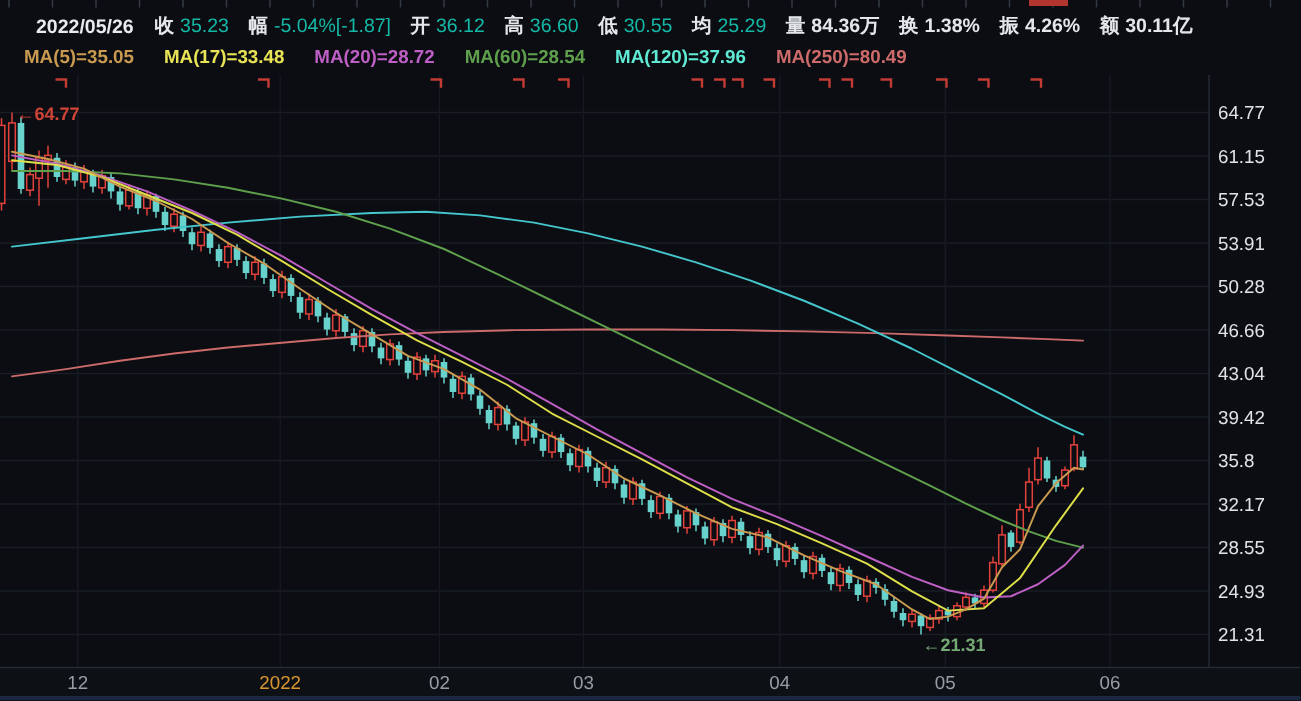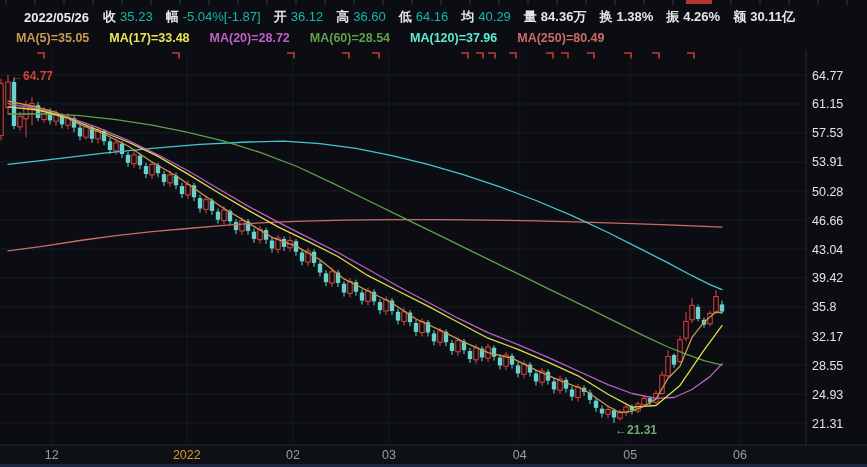--- a/index.html
+++ b/index.html
@@ -393,24 +393,24 @@
           <span class="lbl">幅</span>
           <span class="val down">-5.04%[-1.87]</span>
         </span><span class="field">
           <span class="lbl">开</span>
           <span class="val down">36.12</span>
         </span><span class="field">
           <span class="lbl">高</span>
           <span class="val down">36.60</span>
         </span><span class="field">
           <span class="lbl">低</span>
-          <span class="val down">64.16</span>
+          <span class="val down">30.55</span>
         </span><span class="field">
           <span class="lbl">均</span>
-          <span class="val down">40.29</span>
+          <span class="val down">25.29</span>
         </span><span class="field">
           <span class="lbl">量</span>
           <span class="val plain">84.36万</span>
         </span><span class="field">
           <span class="lbl">换</span>
           <span class="val plain">1.38%</span>
         </span><span class="field">
           <span class="lbl">振</span>
           <span class="val plain">4.26%</span>
         </span><span class="field">

